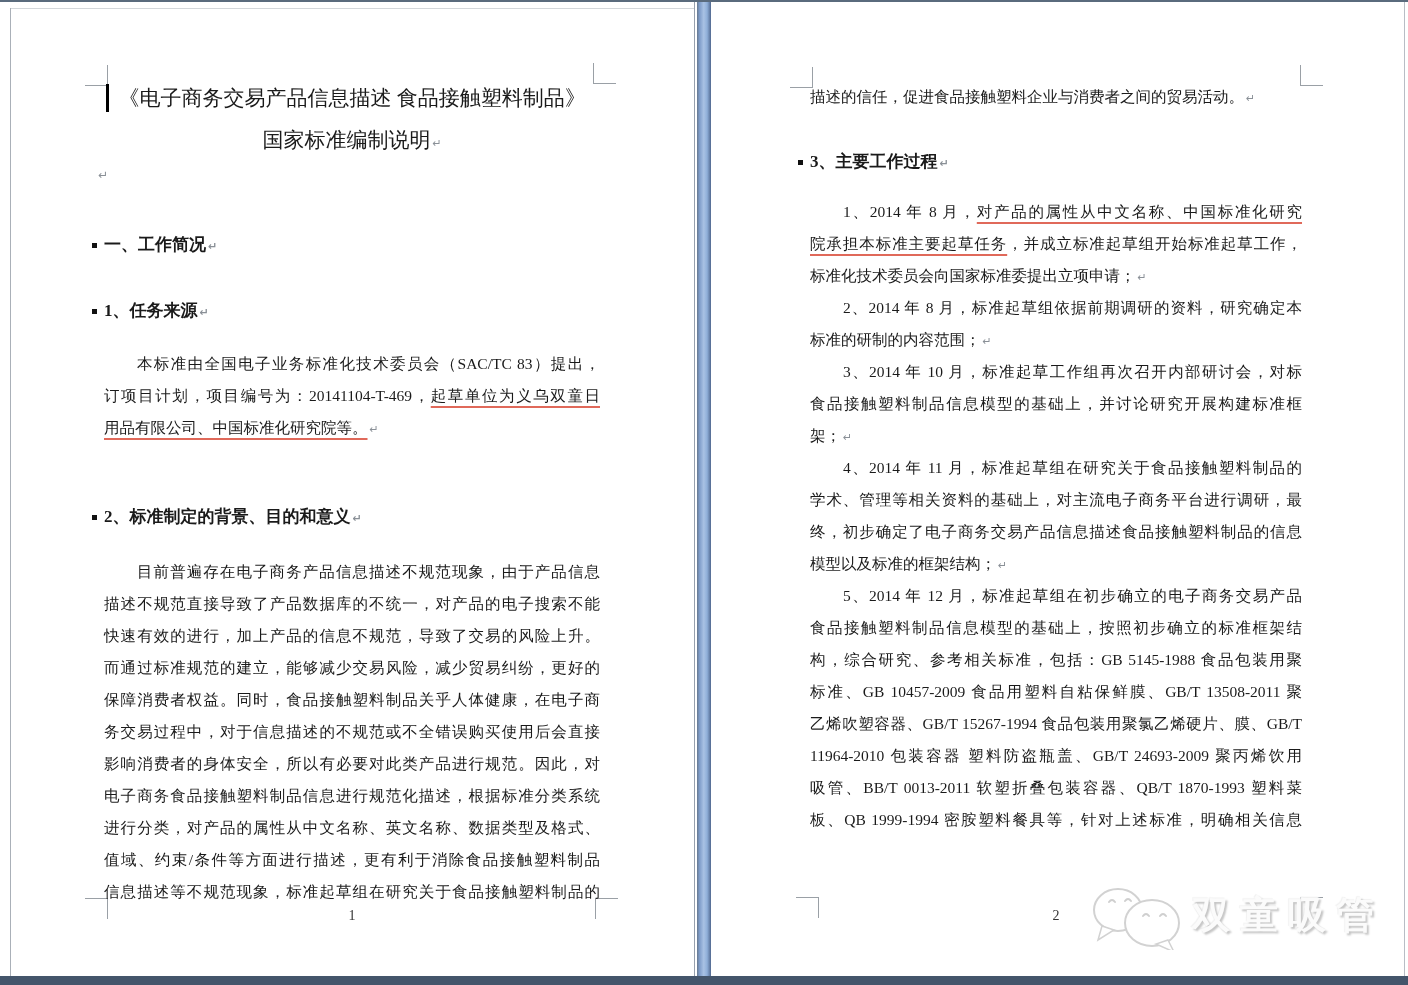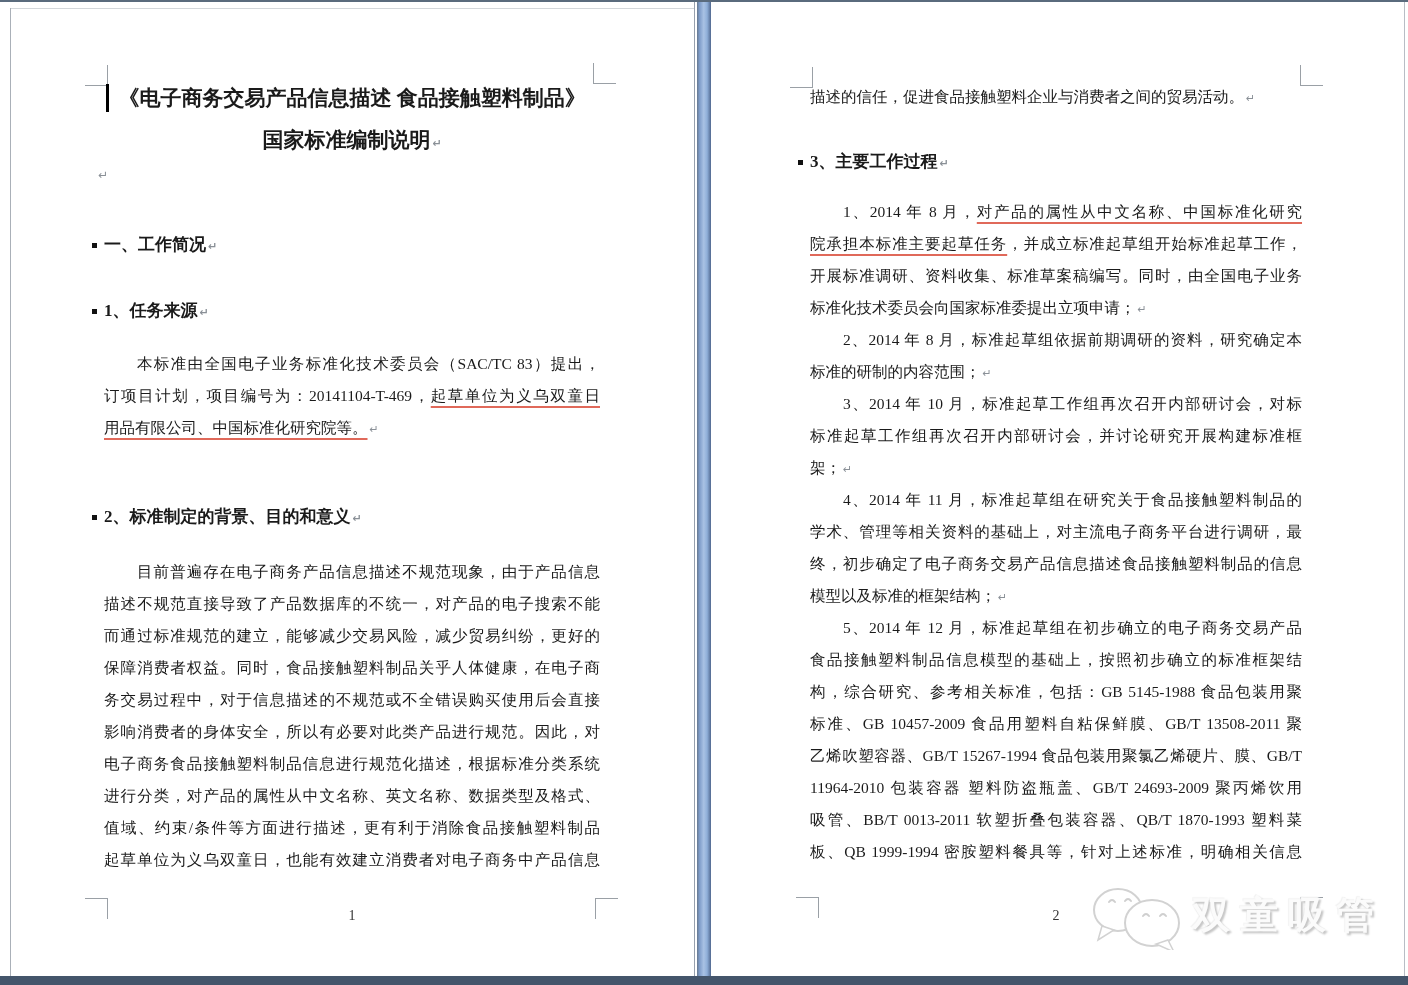--- a/index.html
+++ b/index.html
@@ -14,21 +14,21 @@
   .right-edge{position:absolute;left:1404px;top:2px;width:1px;height:974px;background:#b8bdc5;}
   .page-top-edge{position:absolute;left:10px;top:8px;width:684px;height:1px;background:#d3d7db;}
   .page1-right-edge{position:absolute;left:694px;top:2px;width:1px;height:974px;background:#97a0ad;}
   .divider{
     position:absolute;left:697px;top:2px;width:14px;height:974px;
     background:linear-gradient(to right,#66788f 0%,#7e9cc9 18%,#a9c2e4 48%,#8fafd9 72%,#51688f 100%);
   }
   
   .page-col{position:absolute;top:0;height:976px;}
   
-  .tblock{position:absolute;left:0;width:100%;text-align:center;font-size:21px;font-weight:bold;height:36px;line-height:36px;white-space:nowrap;}
+  .tblock{position:absolute;left:0;width:100%;text-align:center;font-size:21px;font-weight:normal;height:36px;line-height:36px;white-space:nowrap;}
   .hblock{position:absolute;left:0;font-weight:bold;font-size:17px;height:34px;line-height:34px;white-space:nowrap;}
   .lblock{position:absolute;left:0;width:100%;}
   .tline{position:relative;height:32px;line-height:32px;font-size:15.5px;}
   .tline.j{text-align:justify;text-align-last:justify;}
   .tline.ind{padding-left:33px;}
   .seg-red{text-decoration:underline;text-decoration-color:#e0695a;text-decoration-thickness:2px;text-underline-offset:5px;}
   .pmark{color:#8a9097;font-size:11px;margin-left:2px;font-family:"DejaVu Sans",sans-serif;}
   .ponly{position:absolute;font-size:12px;color:#8a9097;font-family:"DejaVu Sans",sans-serif;}
   .sq{position:absolute;left:-12px;top:15px;width:5px;height:5px;background:#111;}
   .cursorbar{position:absolute;left:2px;top:4px;width:3px;height:28px;background:#000;}
@@ -79,45 +79,45 @@
       <div class="hblock" style="top: 294px;"><span class="sq"></span><span>1、任务来源</span><span class="pmark">↵</span></div>
       <div class="lblock" style="top: 348px;">
         <div class="tline j ind"><span>本标准由全国电子业务标准化技术委员会（SAC/TC 83）提出，</span></div>
         <div class="tline j"><span>订项目计划，项目编号为：20141104-T-469，</span><span class="seg-red">起草单位为义乌双童日</span></div>
         <div class="tline"><span class="seg-red">用品有限公司、中国标准化研究院等。</span><span class="pmark">↵</span></div>
       </div>
       <div class="hblock" style="top: 500px;"><span class="sq"></span><span>2、标准制定的背景、目的和意义</span><span class="pmark">↵</span></div>
       <div class="lblock" style="top: 556px;">
         <div class="tline j ind"><span>目前普遍存在电子商务产品信息描述不规范现象，由于产品信息</span></div>
         <div class="tline j"><span>描述不规范直接导致了产品数据库的不统一，对产品的电子搜索不能</span></div>
+        <div class="tline j"><span>快速有效的进行，加上产品的信息不规范，导致了交易的风险上升。</span></div>
         <div class="tline j"><span>而通过标准规范的建立，能够减少交易风险，减少贸易纠纷，更好的</span></div>
         <div class="tline j"><span>保障消费者权益。同时，食品接触塑料制品关乎人体健康，在电子商</span></div>
         <div class="tline j"><span>务交易过程中，对于信息描述的不规范或不全错误购买使用后会直接</span></div>
         <div class="tline j"><span>影响消费者的身体安全，所以有必要对此类产品进行规范。因此，对</span></div>
         <div class="tline j"><span>电子商务食品接触塑料制品信息进行规范化描述，根据标准分类系统</span></div>
         <div class="tline j"><span>进行分类，对产品的属性从中文名称、英文名称、数据类型及格式、</span></div>
         <div class="tline j"><span>值域、约束/条件等方面进行描述，更有利于消除食品接触塑料制品</span></div>
-        <div class="tline j"><span>起草单位为义乌双童日，也能有效建立消费者对电子商务中产品信息</span></div>
+        <div class="tline j"><span>信息描述等不规范现象，标准起草组在研究关于食品接触塑料制品的</span></div>
       </div>
       <div class="pagenum" style="top: 906px;">1</div>
     </div>
   <div class="page-col" style="left: 810px; width: 492px;">
       <div class="lblock" style="top: 81px;">
         <div class="tline"><span>描述的信任，促进食品接触塑料企业与消费者之间的贸易活动。</span><span class="pmark">↵</span></div>
       </div>
       <div class="hblock" style="top: 145px;"><span class="sq"></span><span>3、主要工作过程</span><span class="pmark">↵</span></div>
       <div class="lblock" style="top: 196px;">
         <div class="tline j ind"><span>1、2014 年 8 月，</span><span class="seg-red">对产品的属性从中文名称、中国标准化研究</span></div>
         <div class="tline j"><span class="seg-red">院承担本标准主要起草任务</span><span>，并成立标准起草组开始标准起草工作，</span></div>
-        <div class="tline j"><span>开展标准调研、资料收集、标准草案稿编写。同时，由全国电子业务</span></div>
         <div class="tline"><span>标准化技术委员会向国家标准委提出立项申请；</span><span class="pmark">↵</span></div>
         <div class="tline j ind"><span>2、2014 年 8 月，标准起草组依据前期调研的资料，研究确定本</span></div>
         <div class="tline"><span>标准的研制的内容范围；</span><span class="pmark">↵</span></div>
         <div class="tline j ind"><span>3、2014 年 10 月，标准起草工作组再次召开内部研讨会，对标</span></div>
-        <div class="tline j"><span>标准起草工作组再次召开内部研讨会，并讨论研究开展构建标准框</span></div>
+        <div class="tline j"><span>食品接触塑料制品信息模型的基础上，并讨论研究开展构建标准框</span></div>
         <div class="tline"><span>架；</span><span class="pmark">↵</span></div>
         <div class="tline j ind"><span>4、2014 年 11 月，标准起草组在研究关于食品接触塑料制品的</span></div>
         <div class="tline j"><span>学术、管理等相关资料的基础上，对主流电子商务平台进行调研，最</span></div>
         <div class="tline j"><span>终，初步确定了电子商务交易产品信息描述食品接触塑料制品的信息</span></div>
         <div class="tline"><span>模型以及标准的框架结构；</span><span class="pmark">↵</span></div>
         <div class="tline j ind"><span>5、2014 年 12 月，标准起草组在初步确立的电子商务交易产品</span></div>
         <div class="tline j"><span>食品接触塑料制品信息模型的基础上，按照初步确立的标准框架结</span></div>
         <div class="tline j"><span>构，综合研究、参考相关标准，包括：GB 5145-1988 食品包装用聚</span></div>
         <div class="tline j"><span>标准、GB 10457-2009 食品用塑料自粘保鲜膜、GB/T 13508-2011 聚</span></div>
         <div class="tline j"><span>乙烯吹塑容器、GB/T 15267-1994 食品包装用聚氯乙烯硬片、膜、GB/T</span></div>

